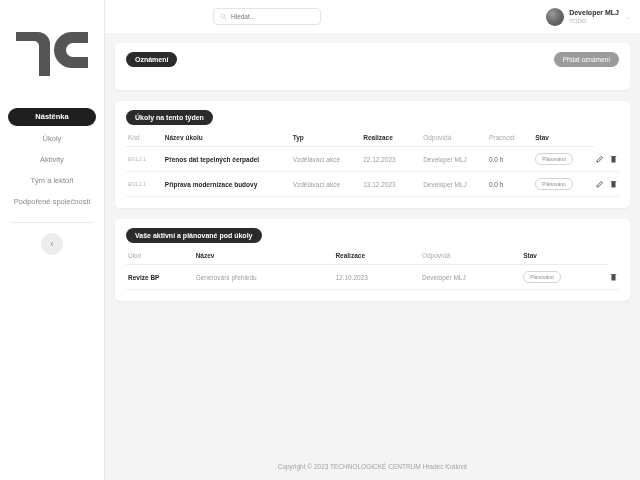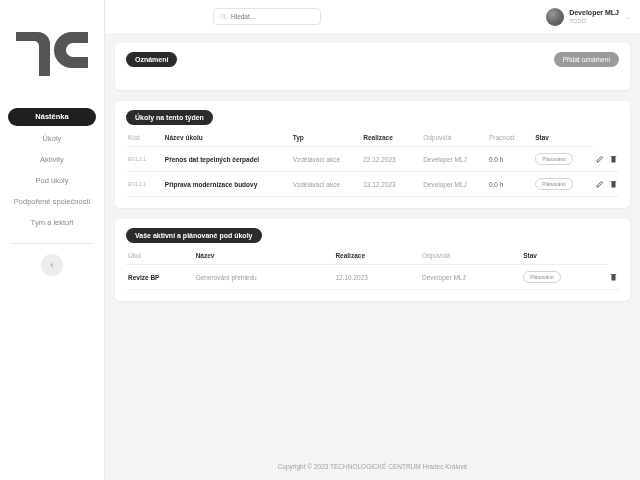--- a/index.html
+++ b/index.html
@@ -138,27 +138,24 @@
       <div class="nav-item active">
         <span>Nástěnka</span>
       </div>
       <div class="nav-item">
         <span>Úkoly</span>
       </div>
       <div class="nav-item">
         <span>Aktivity</span>
       </div>
       <div class="nav-item">
-        <span>Pod úkoly</span>
+        <span>Tým a lektoři</span>
       </div>
       <div class="nav-item">
         <span>Podpořené společnosti</span>
-      </div>
-      <div class="nav-item">
-        <span>Tým a lektoři</span>
       </div>
 
       <div class="nav-sep"></div>
 
       <div class="collapse-btn">
         <span>‹</span>
       </div>
     </nav>
   </aside>
 

